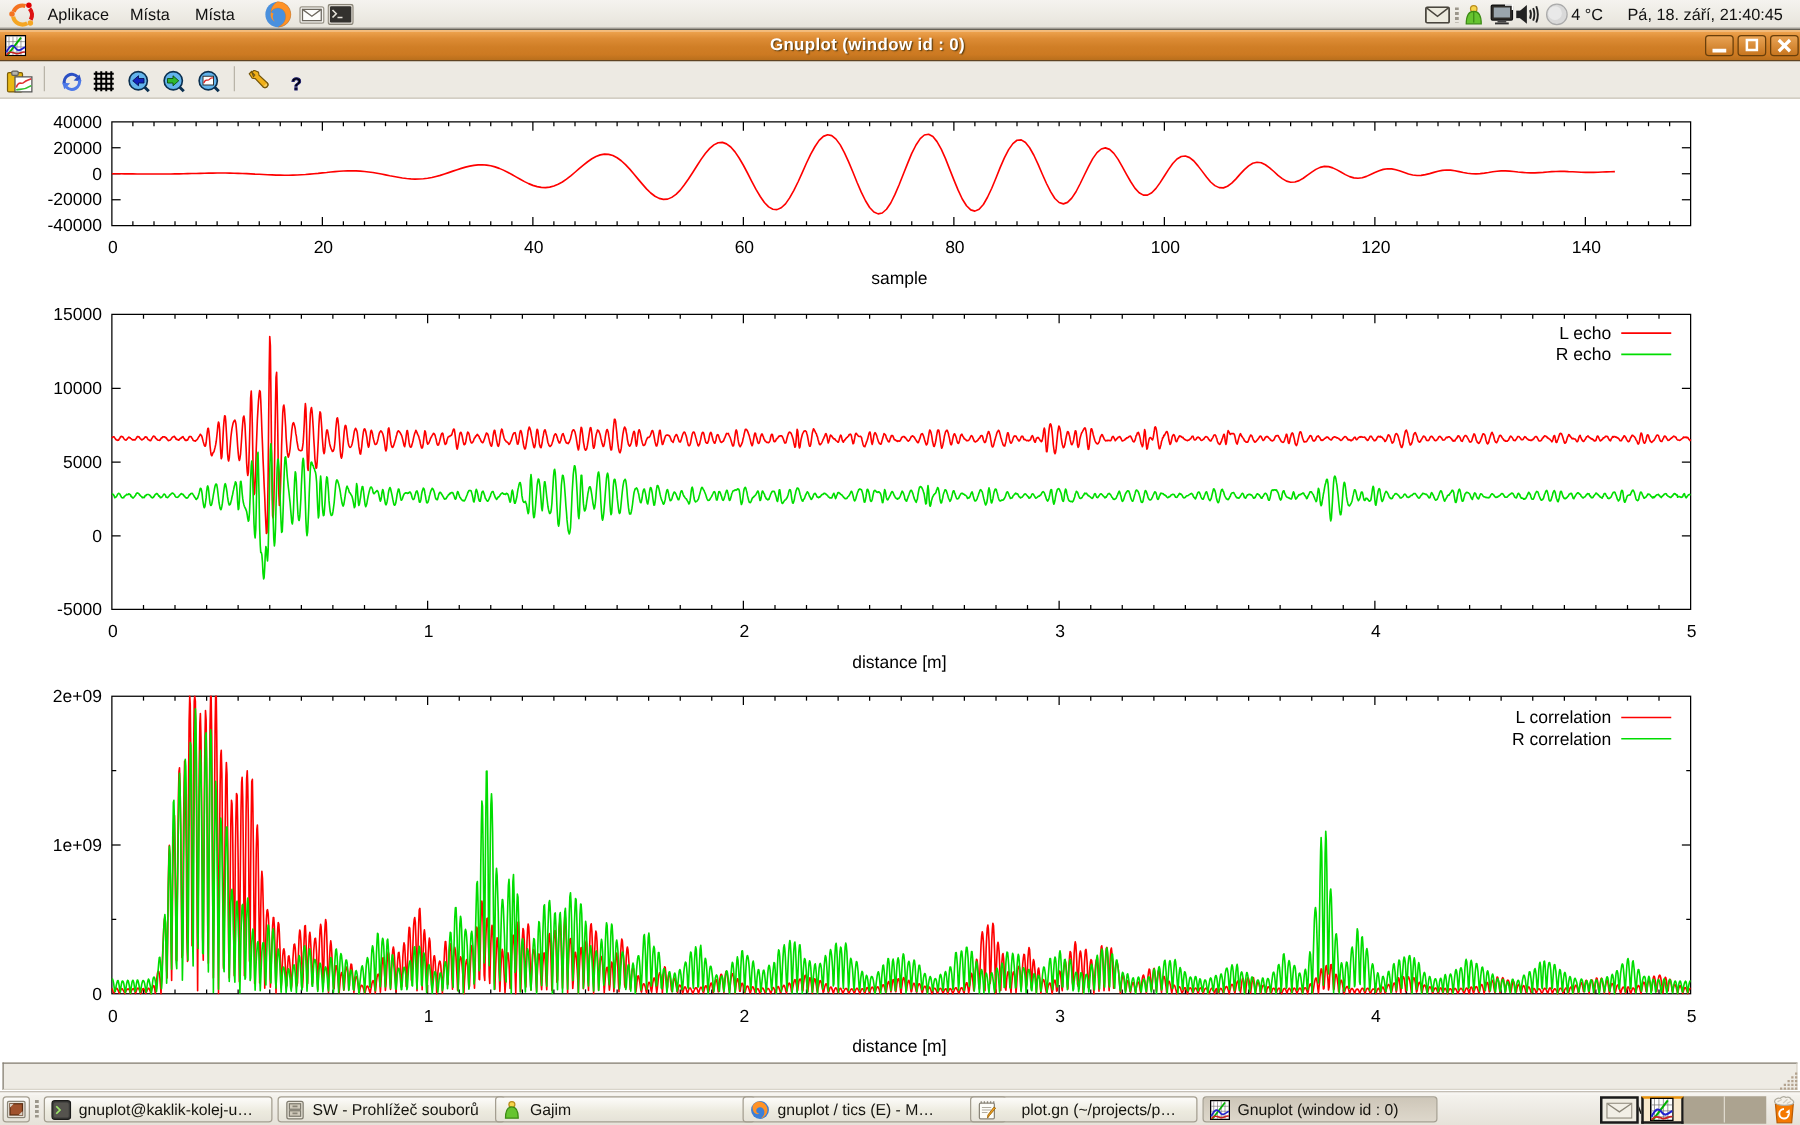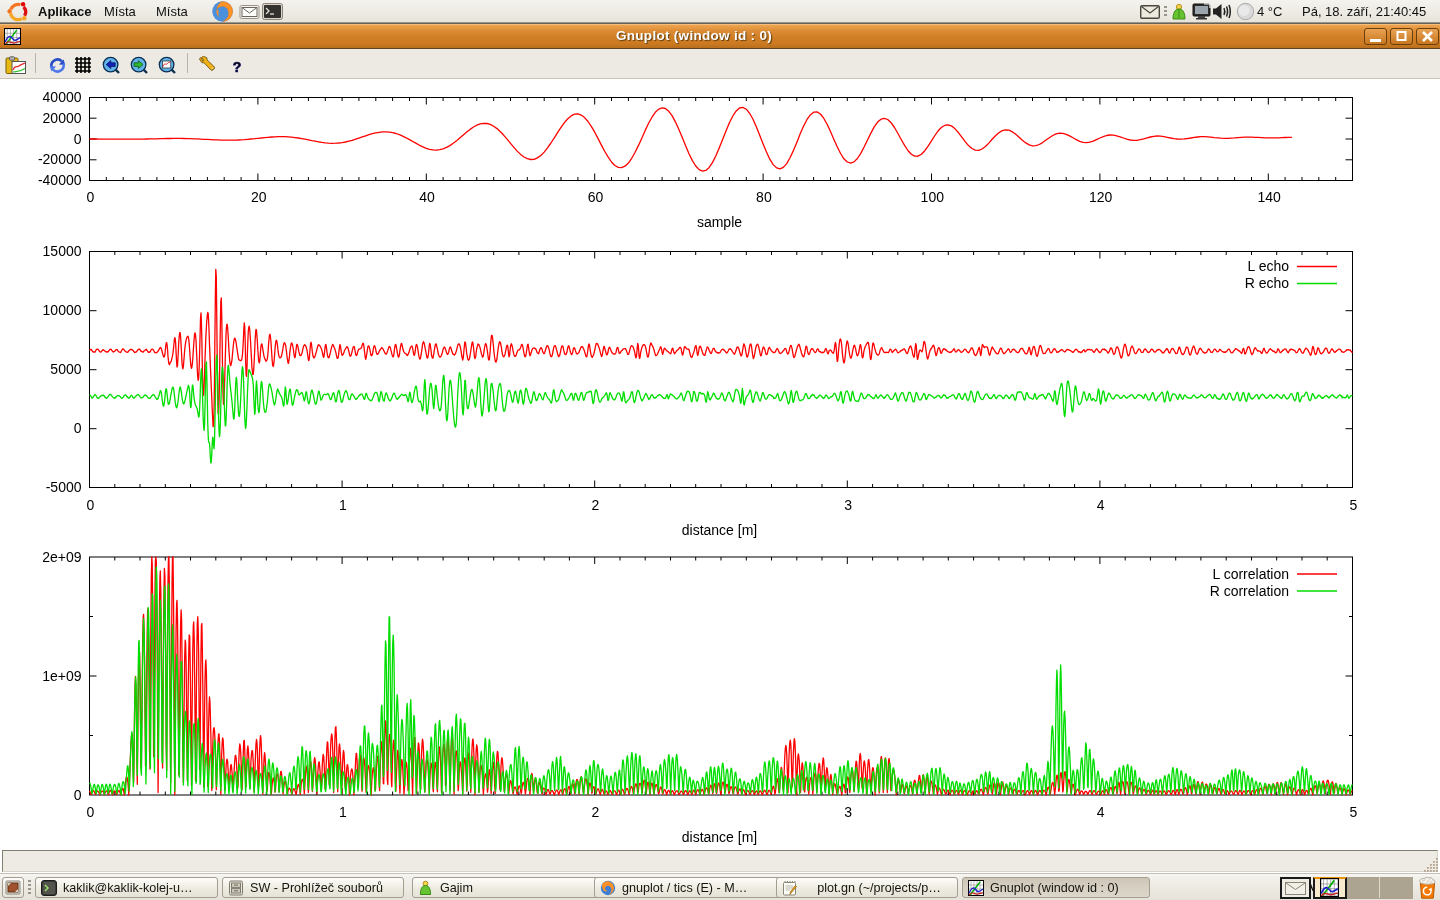--- a/index.html
+++ b/index.html
@@ -30,21 +30,21 @@
 <g fill="none" stroke-width="3.3">
 <path d="M3.86 8.40 A7.6 7.6 0 0 1 13.36 3.77" stroke="#f47421"></path>
 <path d="M16.65 5.92 A7.6 7.6 0 0 1 17.58 14.80" stroke="#dd1212"></path>
 <path d="M14.80 17.58 A7.6 7.6 0 0 1 3.52 12.32" stroke="#f5a623"></path>
 </g>
 <circle cx="16.1" cy="3.2" r="2.2" fill="#e00000"></circle>
 <circle cx="2.6" cy="10.2" r="2.2" fill="#f47421"></circle>
 <circle cx="17.3" cy="17.3" r="2.2" fill="#f5a623"></circle>
 </svg>
   </div>
-<div class="abs menu" style="left:38px;font-weight:bold;">Aplikace</div>
+<div class="abs menu" style="left:38px;">Aplikace</div>
 <div class="abs menu" style="left:104px;text-align:right;">Místa</div>
 <div class="abs menu" style="left:156px;">Místa</div>
 <div class="abs" style="left:211px;top:0px;">
     <svg width="23" height="23" viewBox="0 0 23 23">
 <circle cx="11.5" cy="11.5" r="10.2" fill="#4a90dd"></circle>
 <path d="M11 1.4 A10.2 10.2 0 0 1 21.7 11.5 A10.2 10.2 0 0 1 11.8 21.6 C16.2 19.4 18.3 15.3 17.3 11.2 C16.5 8.0 13.7 6.1 10.7 6.4 C8.5 6.6 6.7 7.9 5.8 9.8 C5.9 5.9 8.0 3.0 11 1.4Z" fill="#ff9226" stroke="#e67300" stroke-width="0.3"></path>
 <path d="M5.8 9.8 C4.8 12.8 6.2 16.1 9.0 17.4 C7.1 15.7 6.6 13 7.8 10.8Z" fill="#ff9226"></path>
 </svg>
   </div>
 <div class="abs" style="left:239px;top:4px;">
@@ -648,35 +648,35 @@
   </div>
 <div class="abs" style="left:28px;top:880px;width:3px;height:14px;background:repeating-linear-gradient(#9b968b 0 2px, transparent 2px 4px);"></div>
 <div class="task" style="left:35px;width:183px;background:linear-gradient(#fdfcfa,#eceade 60%,#e5e2d8);">
 <span class="ti">
       <svg width="16" height="16" viewBox="0 0 16 16">
 <rect x="0.5" y="0.5" width="15" height="15" rx="2.5" fill="#3a3a38" stroke="#1c1c1a"></rect>
 <rect x="2" y="2" width="12" height="12" rx="1.5" fill="#55534e"></rect>
 <path d="M4 5 L7 8 L4 11" stroke="#9ee86a" stroke-width="1.4" fill="none"></path>
 </svg>
     </span>
-    <span class="tt" style="width:151px;">kaklik@kaklik-kolej-u…</span>
+    <span class="tt" style="width:151px;">gnuplot@kaklik-kolej-u…</span>
   </div>
 <div class="task" style="left:222px;width:182px;background:linear-gradient(#fdfcfa,#eceade 60%,#e5e2d8);">
 <span class="ti">
       <svg width="16" height="16" viewBox="0 0 16 16">
 <rect x="1.5" y="1" width="13" height="14" rx="1.5" fill="#e8e4d8" stroke="#7e7a6e"></rect>
 <rect x="3.5" y="3" width="9" height="4.4" fill="#d0cabb" stroke="#7e7a6e"></rect>
 <rect x="3.5" y="8.6" width="9" height="4.4" fill="#d0cabb" stroke="#7e7a6e"></rect>
 <rect x="6" y="4.4" width="4" height="1.4" fill="#8a8578"></rect>
 <rect x="6" y="10" width="4" height="1.4" fill="#8a8578"></rect>
 </svg>
     </span>
     <span class="tt" style="width:150px;">SW - Prohlížeč souborů</span>
   </div>
-<div class="task" style="left:412px;width:208px;background:linear-gradient(#fdfcfa,#eceade 60%,#e5e2d8);">
+<div class="task" style="left:396px;width:208px;background:linear-gradient(#fdfcfa,#eceade 60%,#e5e2d8);">
 <span class="ti">
       <svg width="15" height="16" viewBox="0 0 15 16">
 <circle cx="7.5" cy="3.6" r="2.4" fill="#f7d54a" stroke="#b98c1d"></circle>
 <path d="M7.5 5.5 C3.6 5.5 2.4 10 2.4 14.5 L12.6 14.5 C12.6 10 11.4 5.5 7.5 5.5Z" fill="#66c430" stroke="#3c8a14"></path>
 </svg>
     </span>
     <span class="tt" style="width:150px;">Gajim</span>
   </div>
 <div class="task" style="left:594px;width:211px;background:linear-gradient(#fdfcfa,#eceade 60%,#e5e2d8);">
 <span class="ti">

